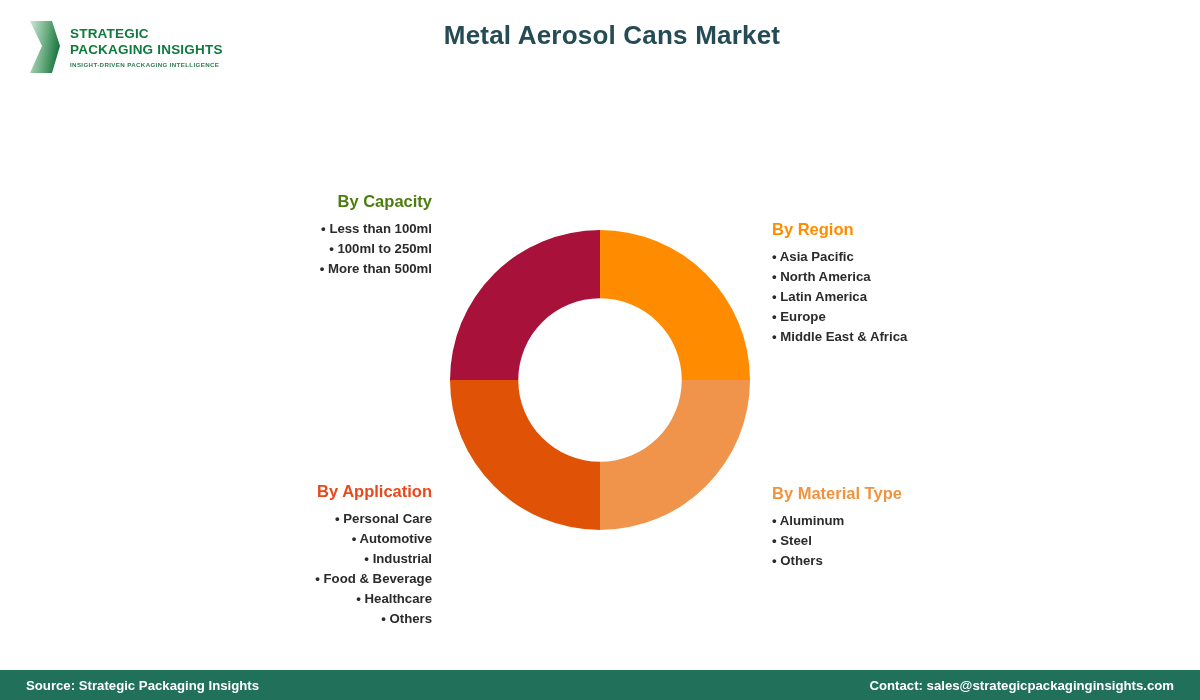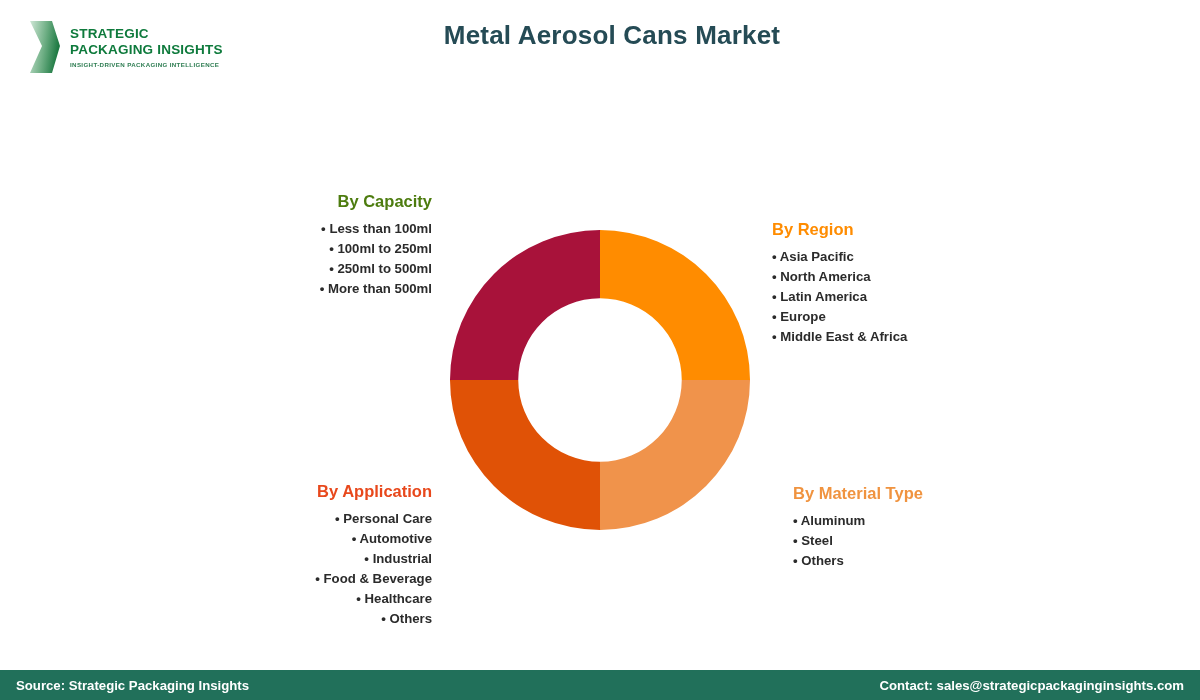--- a/index.html
+++ b/index.html
@@ -55,29 +55,29 @@
     line-height:20px; white-space:nowrap;
   }
   .seg-list li::before { content:"\2022  "; }
 
   .align-right { text-align:right; }
   .align-left  { text-align:left;  }
 
   #seg-capacity      { left:230px; top:192px;  width:202px; }
   #seg-region        { left:772px; top:192px;  width:240px;margin-top:28px; }
   #seg-application   { left:180px; top:482px;  width:252px; }
-  #seg-material      { left:772px; top:484px;  width:240px;margin-left:21px; }
+  #seg-material      { left:772px; top:484px;  width:240px; }
 
   
   #footer {
     position:absolute; left:0; bottom:0;
     width:1200px; height:30px;
     background:#21705A;
     display:flex; align-items:center; justify-content:space-between;
-    padding:0 16px;
+    padding:0 26px;
     gap:16px;
   }
   #footer span {
     color:#ffffff; font-size:13.2px; font-weight:bold; white-space:nowrap;
   }
 </style>
 </head>
 <body>
 
 <div id="logo">
@@ -109,21 +109,20 @@
       <path d="M 150 300 A 150 150 0 0 1 0 150.00000000000003 L 68.25 150 A 81.75 81.75 0 0 0 150 231.75 Z" fill="#E05206"></path>
       <path d="M 0 150.00000000000003 A 150 150 0 0 1 149.99999999999997 0 L 149.99999999999997 68.25 A 81.75 81.75 0 0 0 68.25 150 Z" fill="#A8123A"></path>
     </svg>
 </div>
 
 <div class="seg align-right" id="seg-capacity">
   <div class="seg-title" style="color: #4d7c0f;">By Capacity</div>
   <ul class="seg-list">
       <li>Less than 100ml</li>
       <li>100ml to 250ml</li>
-      <li>250ml to 500ml</li>
       <li>More than 500ml</li>
     </ul>
 </div>
 
 <div class="seg align-left" id="seg-region">
   <div class="seg-title" style="color: rgb(255, 140, 0);">By Region</div>
   <ul class="seg-list">
       <li>Asia Pacific</li>
       <li>North America</li>
       <li>Latin America</li>

